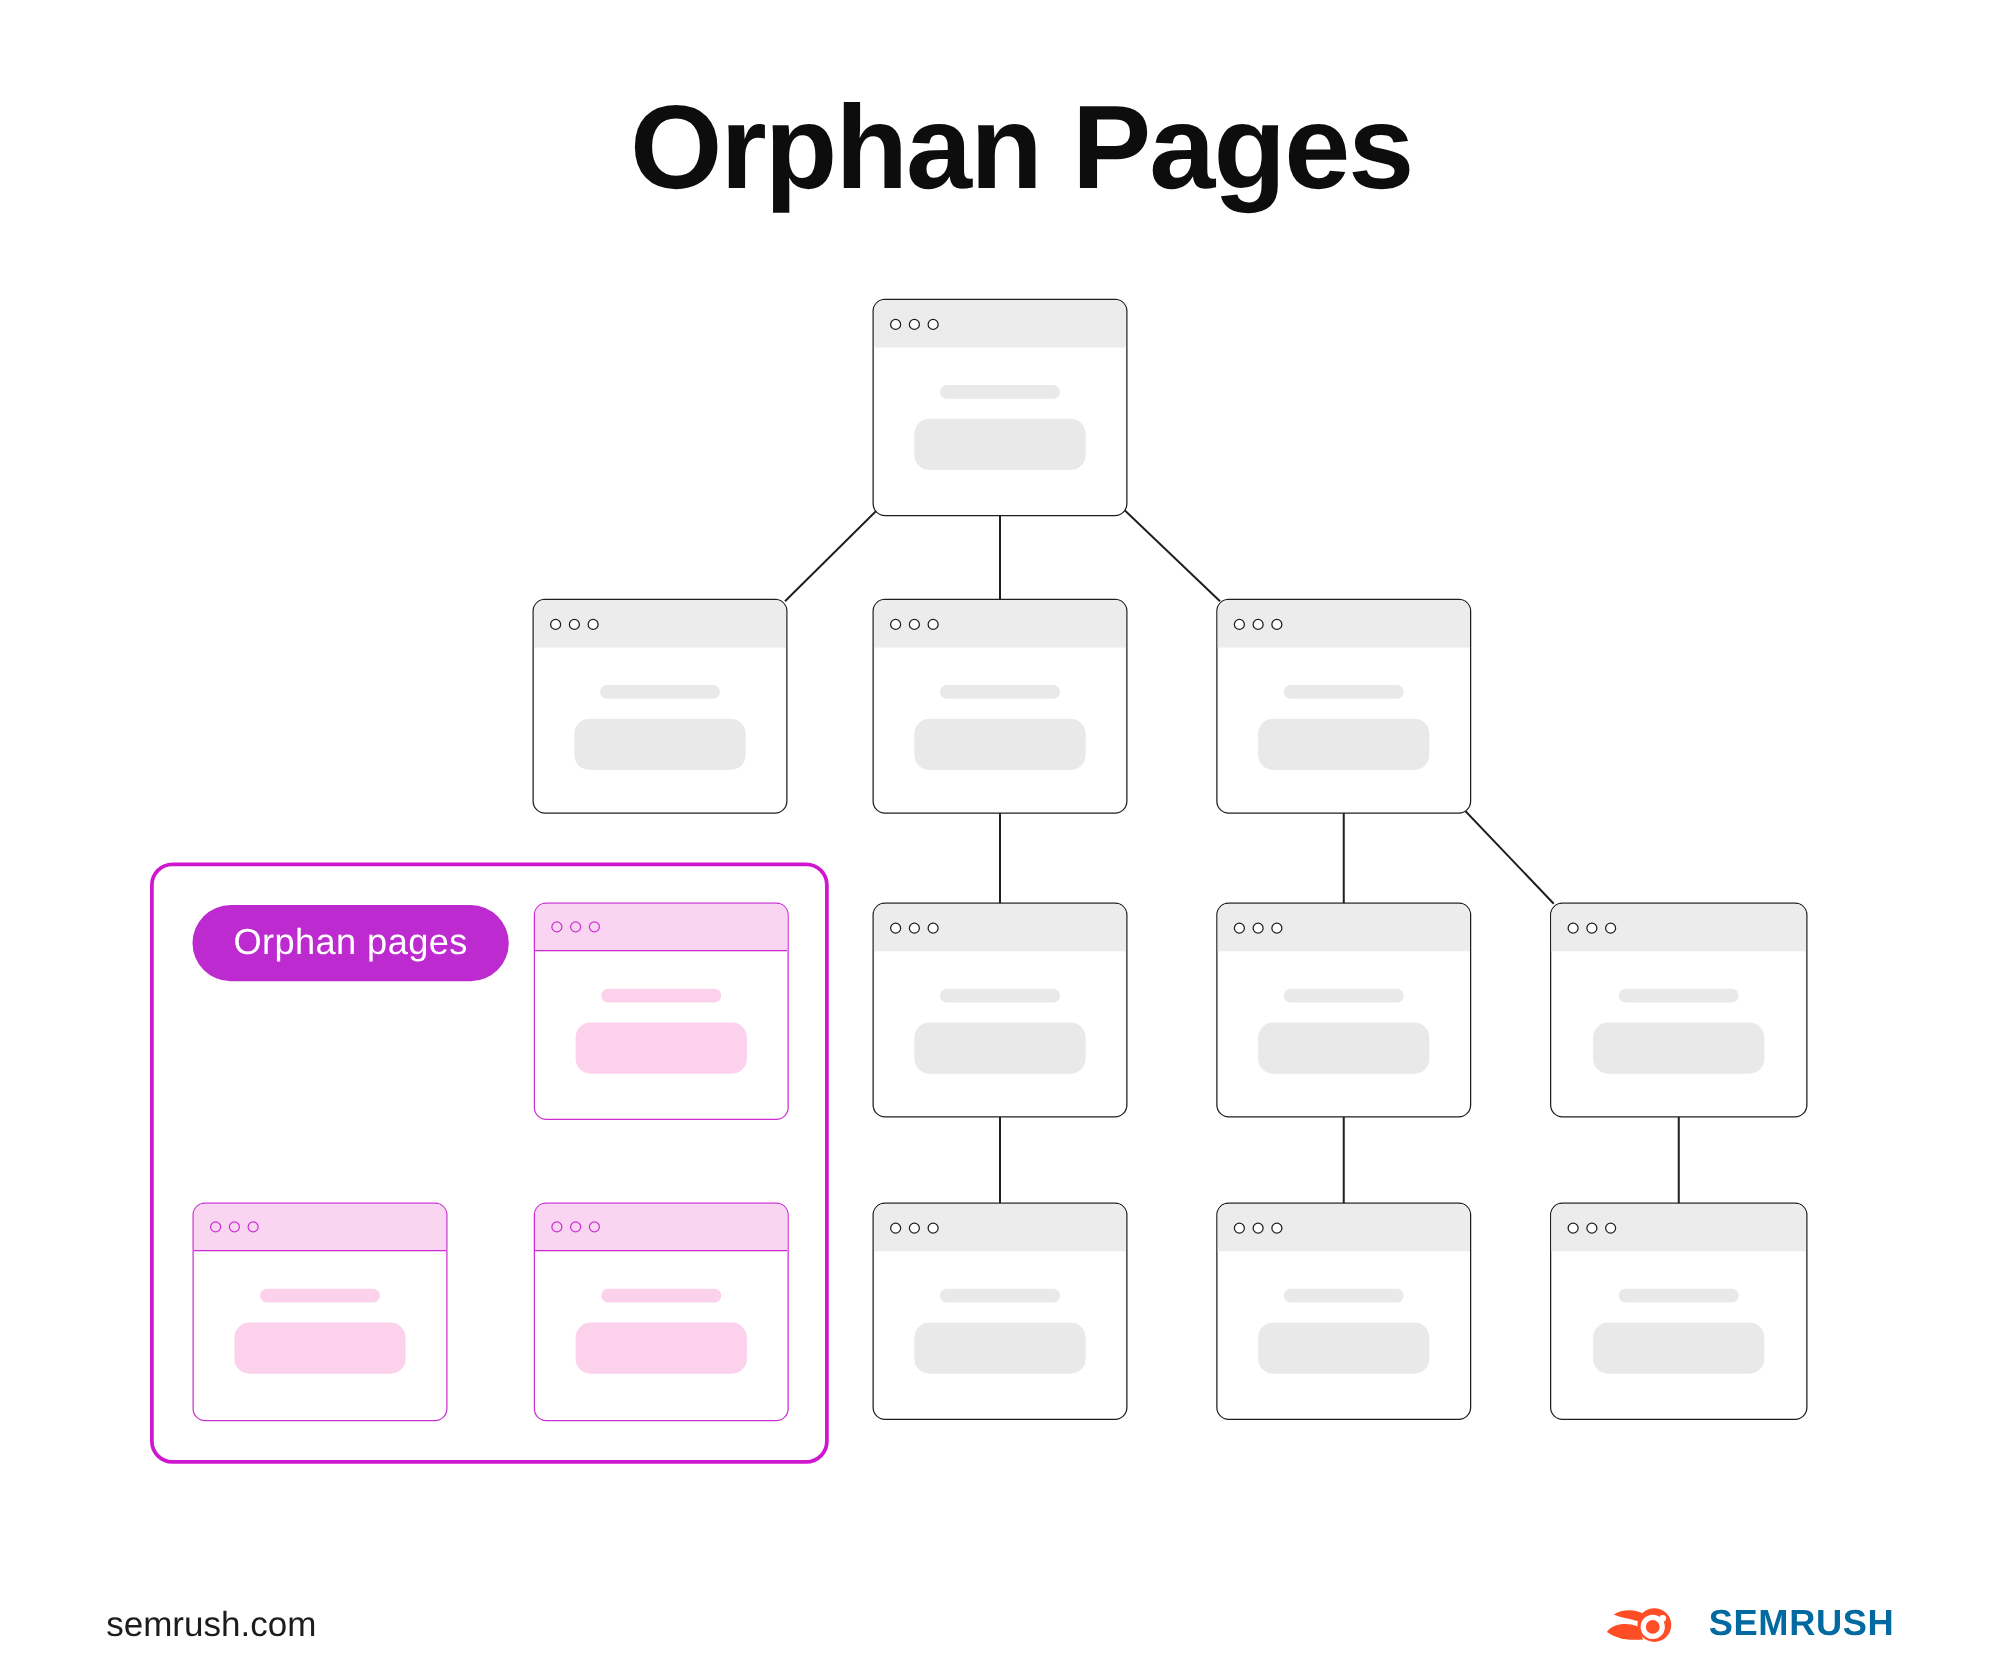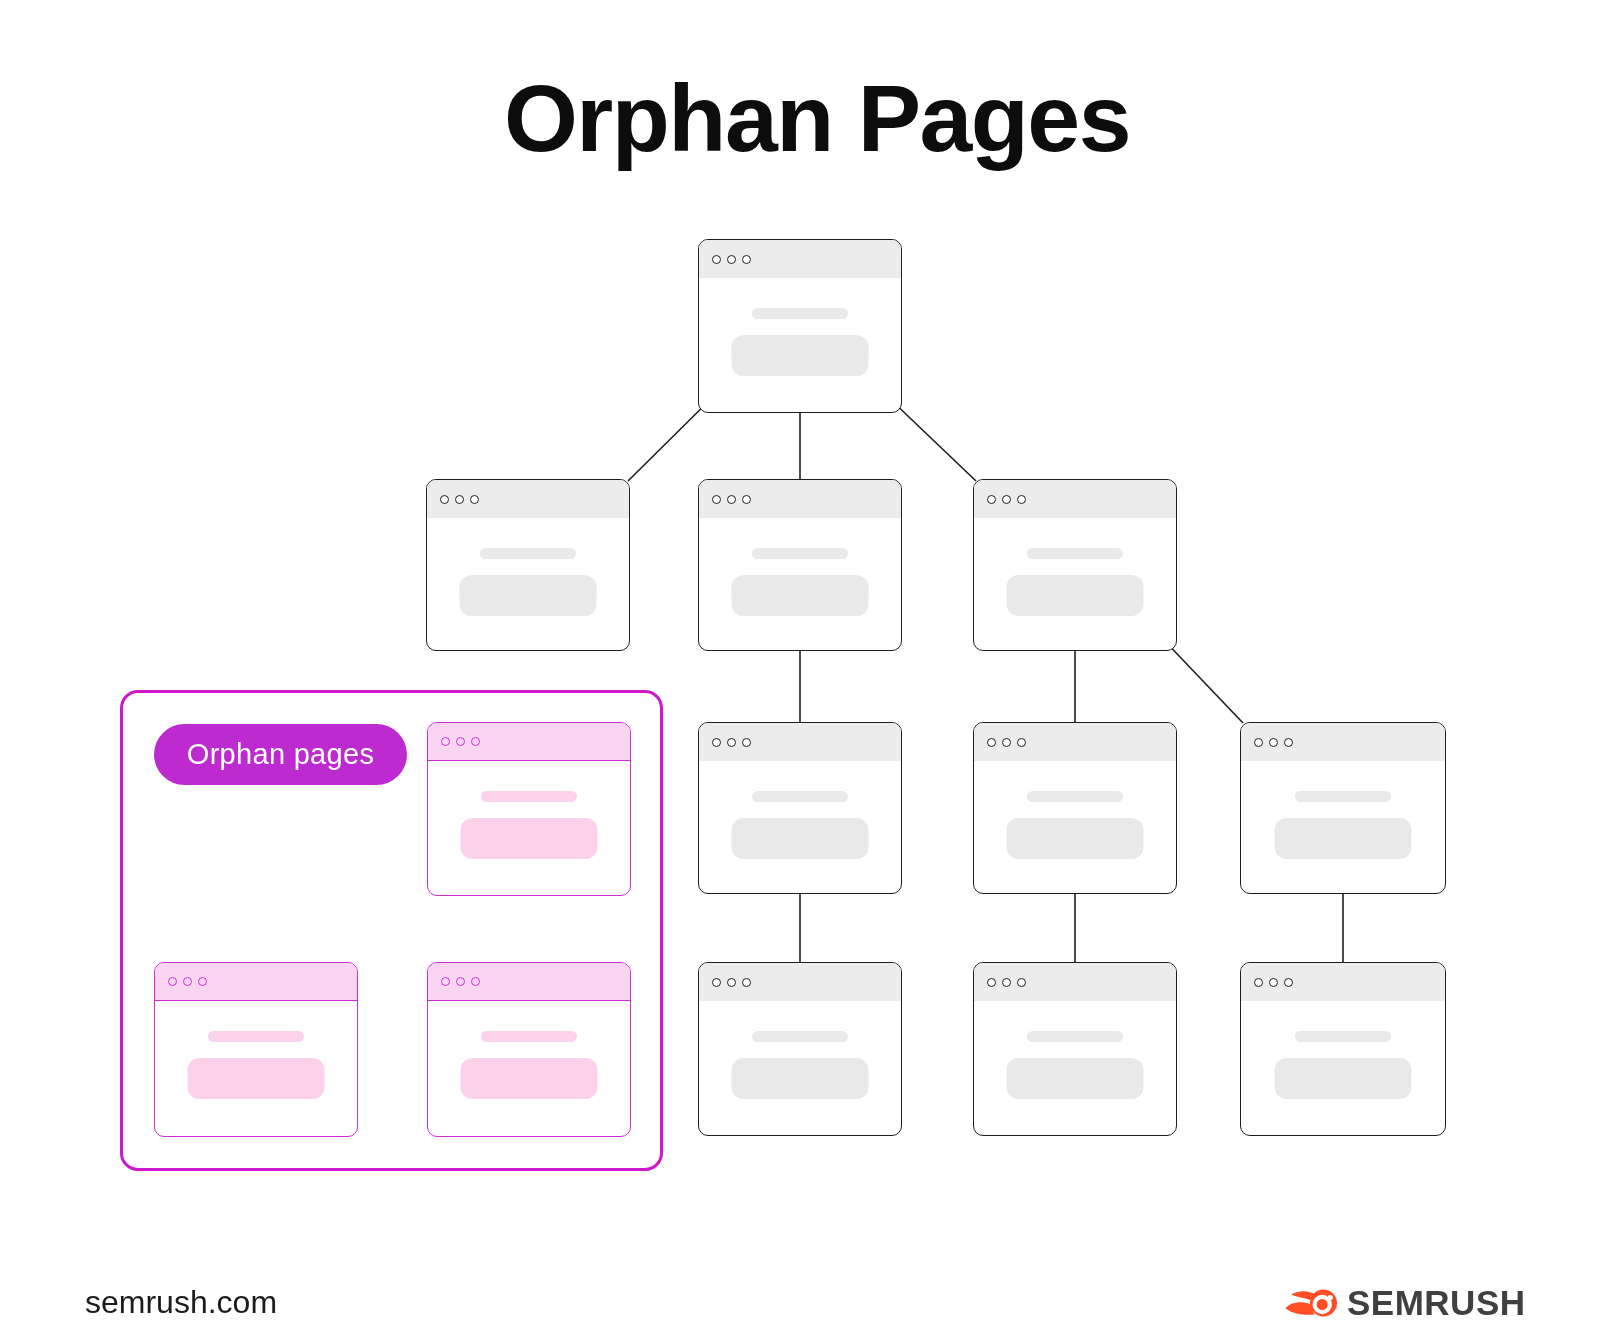--- a/index.html
+++ b/index.html
@@ -101,35 +101,36 @@
     display: flex;
     align-items: center;
     justify-content: center;
     letter-spacing: 0.3px;
   }
 
   
   .footer-site {
     position: absolute;
     left: 85px; top: 1284px;
-    font-size: 32px;
+    font-size: 28px;
     color: #1c1c1c;
   }
   .brand-logo {
     position: absolute;
     left: 1285px; top: 1283px;
     display: flex;
     align-items: center;
     gap: 9px;
   }
   .brand-word {
-    font-size: 35px;
+    font-size: 29px;
     font-weight: 700;
     letter-spacing: 0.5px;
-    color: #404040;
+    color: #0369a1;
+    margin-left: 20px;
   }
 </style>
 </head>
 <body>
 
 <div class="canvas">
 
   <h1 class="page-title">Orphan Pages</h1>
 
   <svg id="edges" xmlns="http://www.w3.org/2000/svg" viewBox="0 0 1600 1344">

